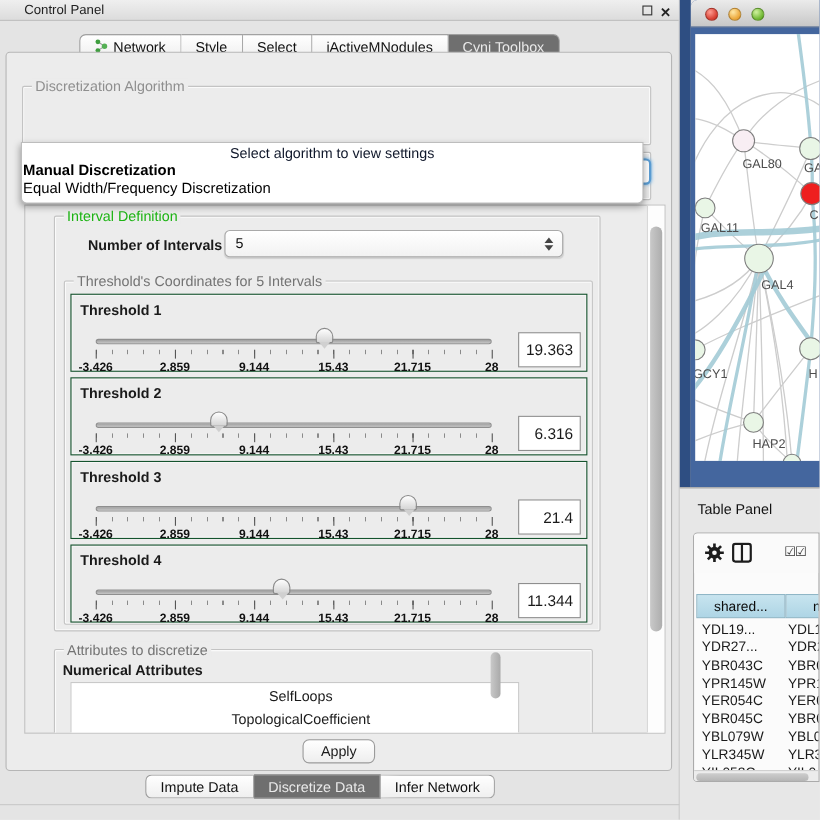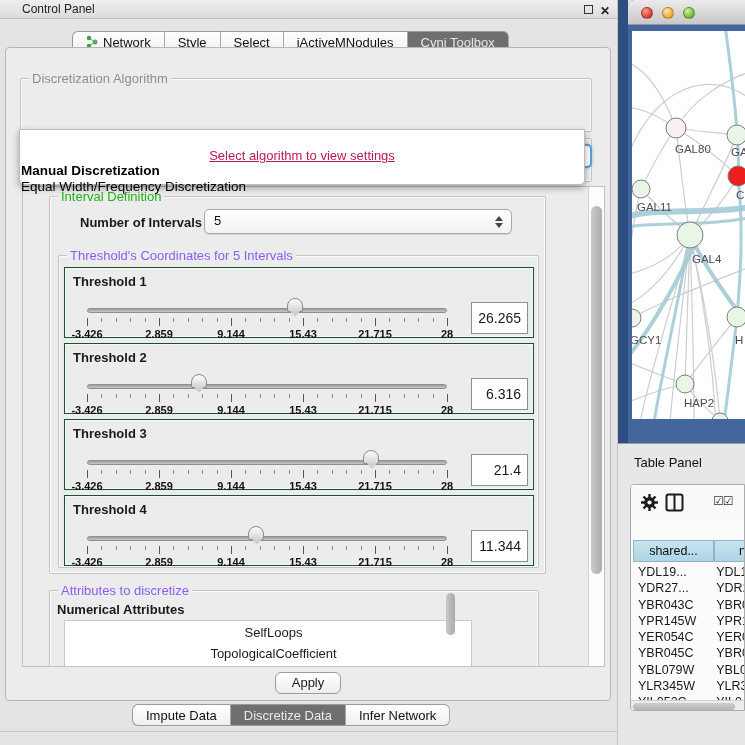--- a/index.html
+++ b/index.html
@@ -24,36 +24,36 @@
   .seg:last-child { border-radius:0 6px 6px 0; }
   .seg.sel { background:#6f6f6f; color:#e9e9e9; }
 
   .content { position:absolute; left:5px; top:47px; width:606px; height:654px;
     border:1px solid #b6b6b6; border-radius:4px; background:#ececec; }
 
   
   .group { position:absolute; border:1px solid #c3c3c3; border-radius:2px; box-shadow:inset 0 0 0 1px #fafafa; }
   .gtitle { position:absolute; top:-8px; left:8px; background:#ececec; padding:0 3px; font-size:13px; line-height:15px; }
   .t-green { color:#1db414; }
-  .t-blue  { color:#8b5cf6; }
+  .t-blue  { color:#737373; }
   .t-gray  { color:#8f8f8f; }
 
   
   .combo { position:absolute; background:linear-gradient(#ffffff,#f2f2f2); border:1px solid #a9a9a9;
     border-radius:5px; font-size:13px; line-height:21px; padding-left:9px; color:#111;
     box-shadow:0 1px 1px rgba(0,0,0,.12); }
   .spin { position:absolute; right:8px; top:50%; transform:translateY(-50%); width:9px; height:12px; }
   .spin:before, .spin:after { content:""; position:absolute; left:1px; border-left:4px solid transparent; border-right:4px solid transparent; }
   .spin:before { top:0; border-bottom:5px solid #444; }
   .spin:after  { bottom:0; border-top:5px solid #444; }
 
   
   .popup { position:absolute; left:13px; top:81px; width:566px; height:56px; background:#ffffff;
     border:1px solid #bdbdbd; border-radius:0 0 5px 5px; box-shadow:0 3px 7px rgba(0,0,0,.35); z-index:30; }
-  .popup .ph { display:block; text-align:center; color:#be185d; font-size:13px; margin-top:18px;text-decoration:underline; }
+  .popup .ph { display:block; text-align:center; color:#0f172a; font-size:13px; margin-top:2px; }
   .popup .opt { display:block; font-size:13.5px; padding-left:1px; line-height:15.5px; color:#000; }
   .popup .opt.b { font-weight:bold; }
   .focus-combo-frag { position:absolute; left:566px; top:96px; width:20px; height:24px; background:#fff;
     border:2px solid #5b9dd3; border-radius:5px; box-shadow:0 0 3px #7fb8e4; z-index:5; }
 
   
   .scrollwrap { position:absolute; left:16px; top:138px; width:583px; height:481px;
     border:1px solid #c2c2c2; background:#ececec; }
   .vport { position:absolute; left:0; top:0; width:565px; height:479px; overflow:hidden; }
   .vtrack { position:absolute; left:565px; top:0; width:16px; height:479px; background:#fdfdfd; border-left:1px solid #d4d4d4; }
@@ -212,21 +212,21 @@
                     </div>
                     <div class="tlabels">
                       <span class="p0">-3.426</span>
                       <span class="p1">2.859</span>
                       <span class="p2">9.144</span>
                       <span class="p3">15.43</span>
                       <span class="p4">21.715</span>
                       <span class="p5">28</span>
                     </div>
                   </div>
-                  <div class="tvalue">26.265</div>
+                  <div class="tvalue">19.363</div>
                 </div>
                 <div class="trow">
                   <div class="trow-label">Threshold 2</div>
                   <div class="slider">
                     <div class="track"></div>
                     <div class="thumb" style="left: calc(31% - 8px);"></div>
                     <div class="ticks">
                       <span class="minor"></span>
                       <i class="p0"></i>
                       <i class="p1"></i>

